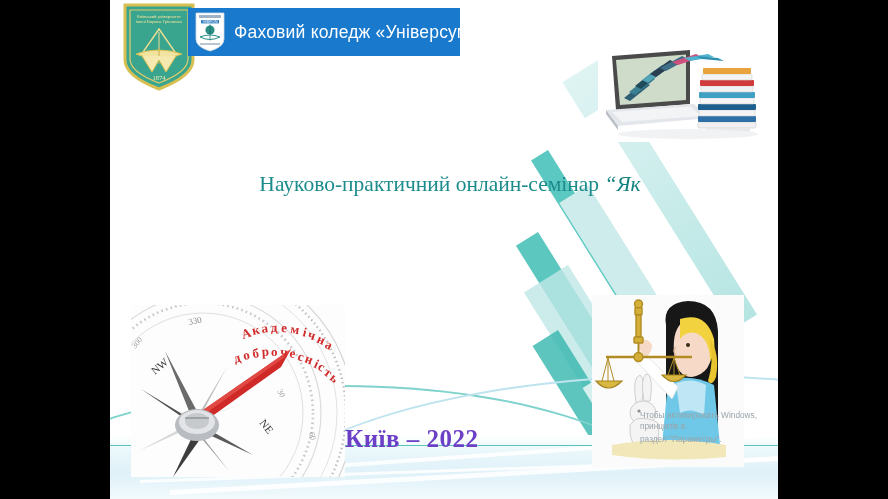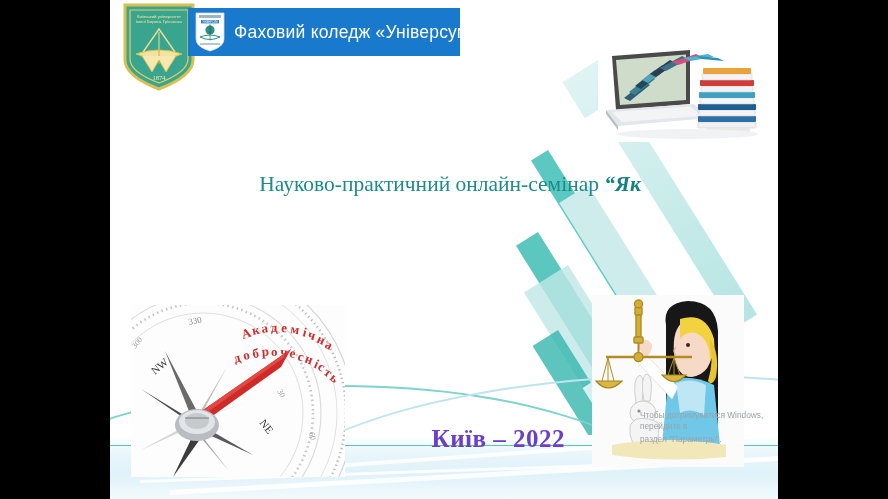--- a/index.html
+++ b/index.html
@@ -57,31 +57,31 @@
   
   .laptop-box{position:absolute;left:488px;top:42px;width:178px;height:100px;background:#ffffff;}
 
   
   .title{
     position:absolute;left:60px;top:172px;width:560px;
     text-align:center;color:#1c8c8c;line-height:1.18;
   }
   .title .ln{display:block;font-size:21.5px;}
   .t-reg{font-weight:400;color:#1b8b8c;}
-  .t-it{font-weight:700;font-style:italic;color:#12827f;}
+  .t-it{font-weight:400;font-style:italic;color:#12827f;}
 
   
   .compass-box{position:absolute;left:21px;top:305px;width:214px;height:172px;background:#fdfdfd;overflow:hidden;}
 
   
   .scales-box{position:absolute;left:482px;top:295px;width:152px;height:172px;background:#fbfbfb;overflow:hidden;}
 
   
   .kyiv{
-    position:absolute;left:235px;top:425px;width:220px;text-align:right;
+    position:absolute;left:235px;top:425px;width:220px;text-align:left;
     font-size:25px;font-weight:700;color:#6b3fc6;letter-spacing:.5px;
   }
 
   
   .activation{
     position:absolute;left:530px;top:408px;width:150px;
     font-family:"Liberation Sans",sans-serif;color:#9aa3a8;pointer-events:none;
   }
   .act-title{font-size:11.5px;color:#a6b0b5;line-height:1.2;}
   .act-sub{font-size:8.3px;color:#9aa4a9;line-height:1.35;margin-top:2px;}
@@ -303,18 +303,18 @@
         </g>
         <circle cx="47" cy="116" r="1.6" fill="#8a8a8a"></circle>
 
         <path d="M20 150 Q76 140 134 150 L134 162 Q76 168 20 160 Z" fill="#f2e7b8"></path>
       </svg>
     </div>
 
     <div class="kyiv">Київ – 2022</div>
 
     <div class="activation">
-      <div class="act-sub">Чтобы дотримуватися Windows, перейдите в</div>
+      <div class="act-sub">Чтобы активировать Windows, принципів в</div>
       <div class="act-sub">раздел "Параметры".</div>
     </div>
 
   </div>
 </div>
 
 </body></html>

